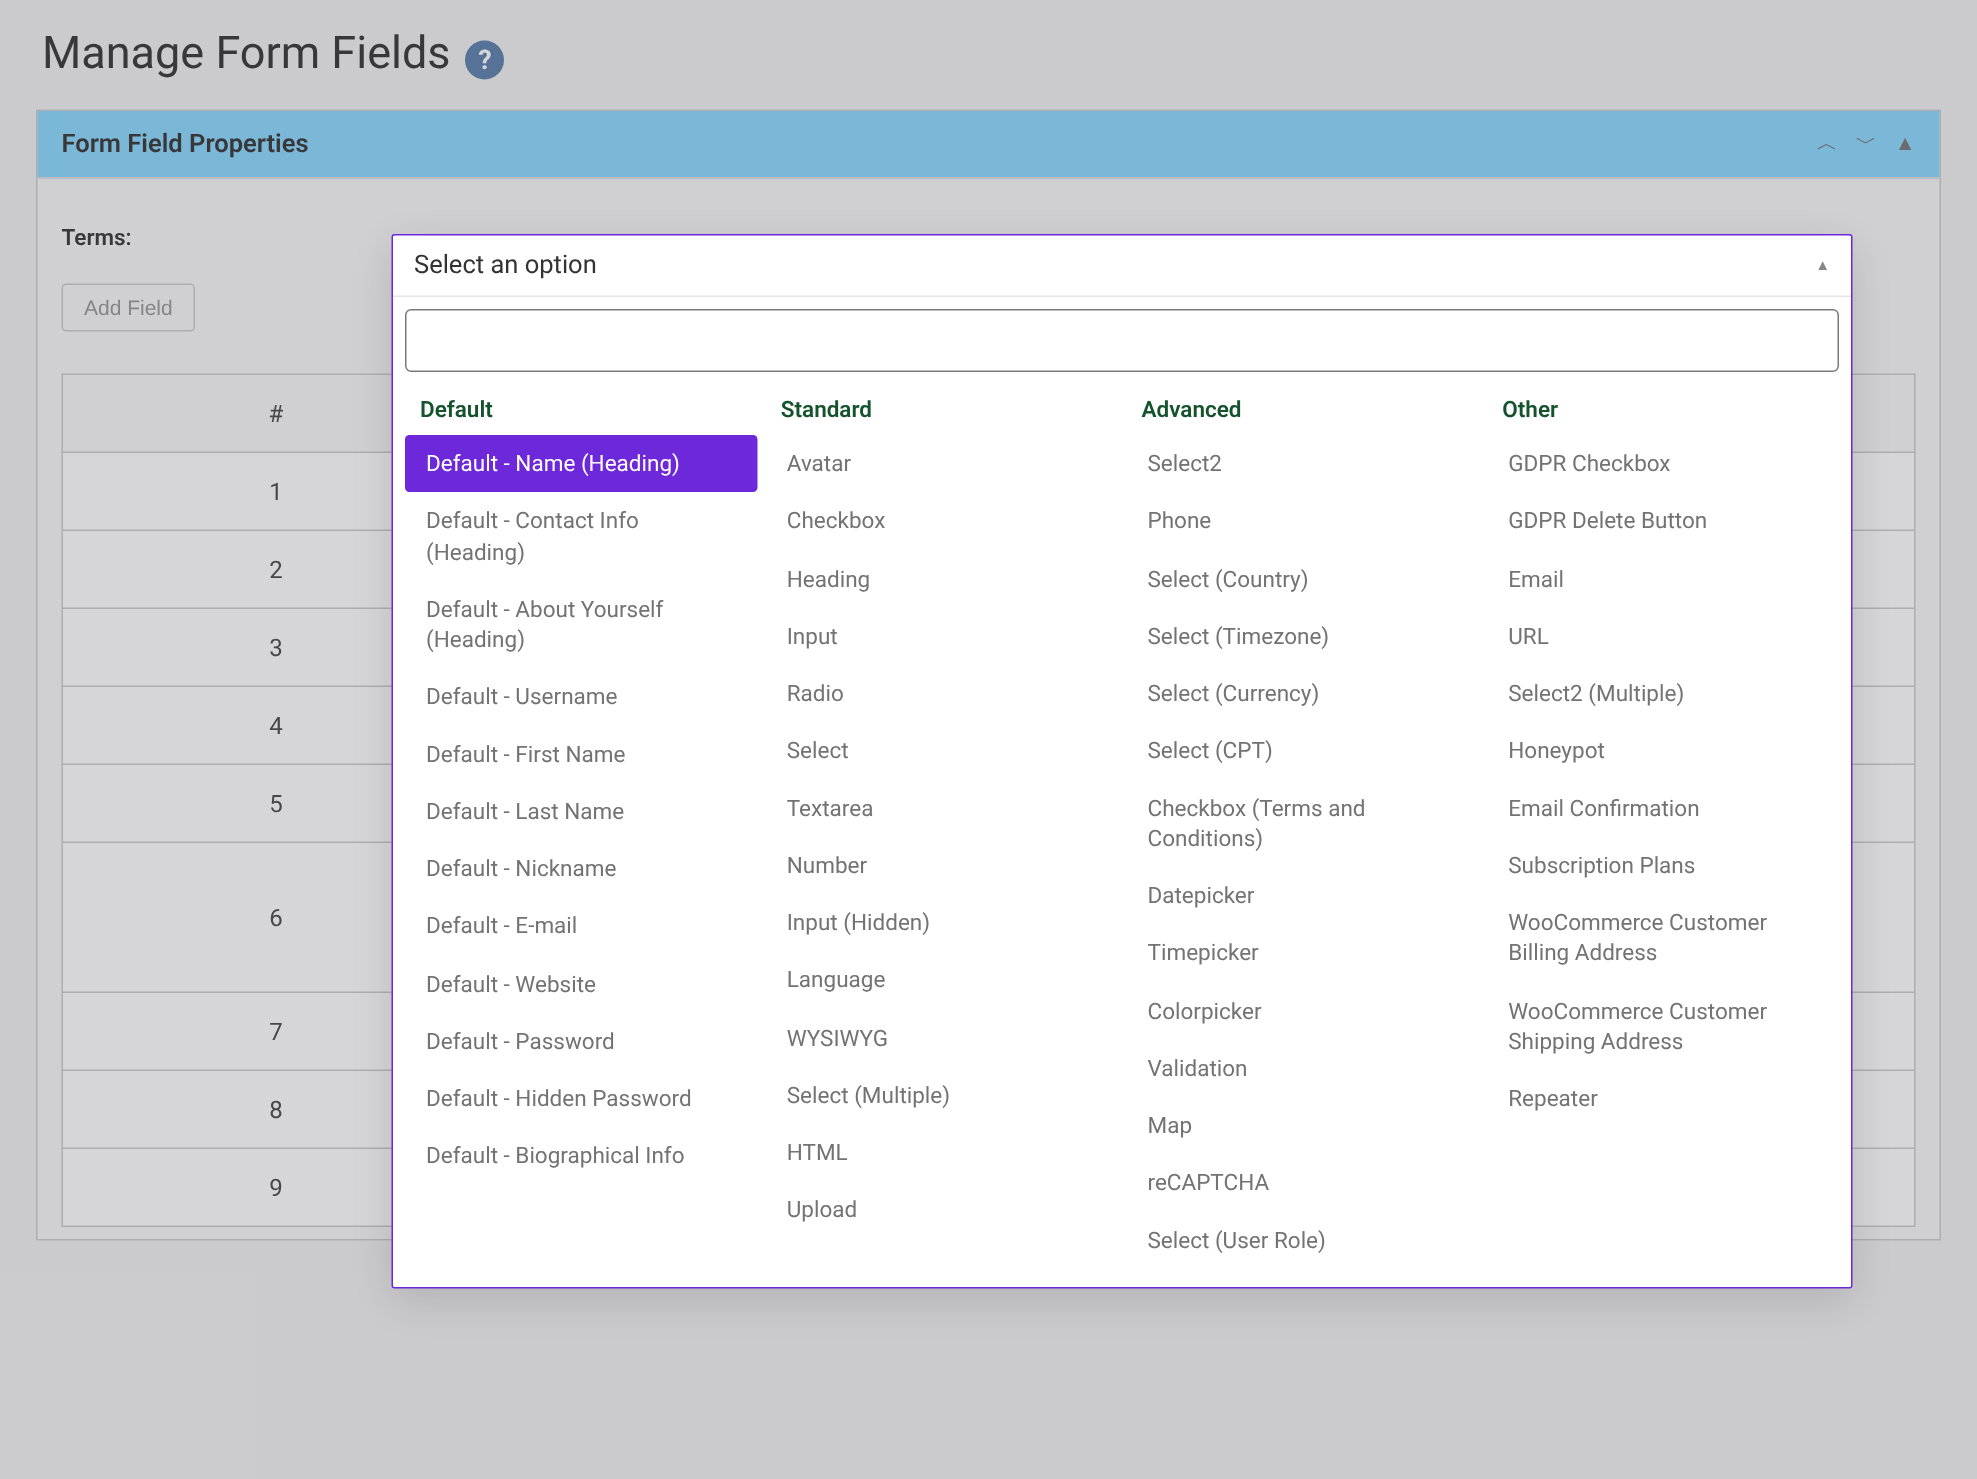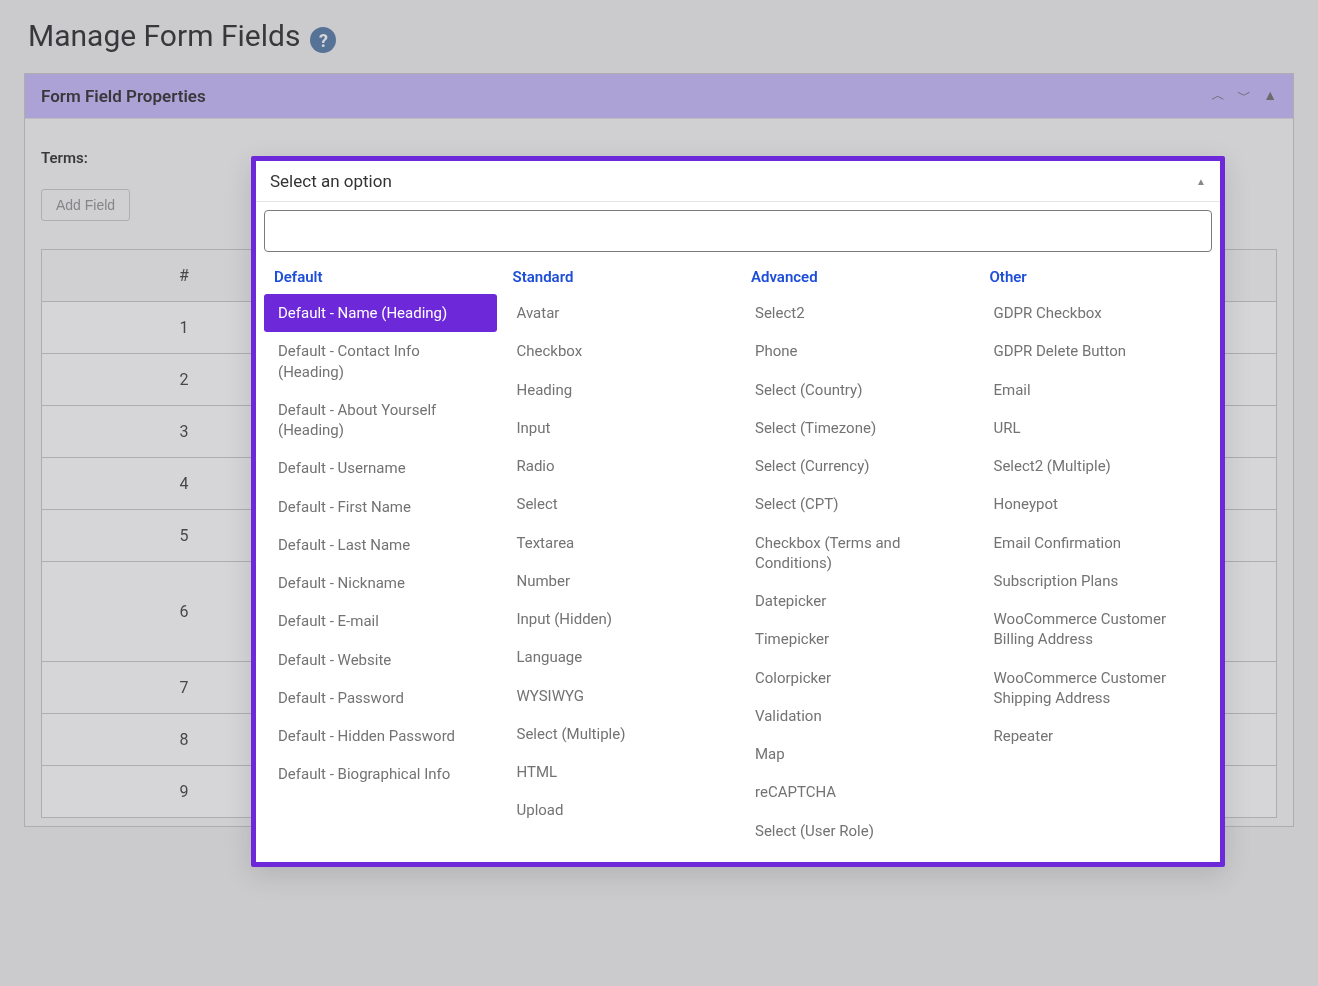--- a/index.html
+++ b/index.html
@@ -40,21 +40,21 @@
       margin: 0 24px;
       border: 1px solid #c6c6c8;
       background: #f6f7f7;
     }
     .panel-header {
       display: flex;
       align-items: center;
       justify-content: space-between;
       padding: 12px 16px;
       border-bottom: 1px solid #dcdcde;
-      background: #c4b5fd;
+      background: #7dd3fc;
     }
     .panel-title {
       font-size: 17px;
       font-weight: 600;
       color: #1d1d1f;
     }
     .panel-controls { display: flex; gap: 12px; }
     .panel-controls span { color: #666; font-size: 14px; }
 
     .field-row {
@@ -108,24 +108,24 @@
       position: absolute;
       inset: 0;
       background: rgba(120,120,125,0.30);
       pointer-events: none;
     }
 
     
     .select-panel {
       position: absolute;
       top: 156px;
-      left: 251px;
+      left: 261px;
       width: 974px;
       background: #fff;
-      border: 5px solid #6d28d9;
+      border: 1px solid #6d28d9;
       border-radius: 2px;
       box-shadow: 0 8px 28px rgba(0,0,0,0.12);
       font-size: 15px;
       padding-bottom: 8px;
     }
     .select-header {
       display: flex;
       align-items: center;
       justify-content: space-between;
       padding: 10px 14px;
@@ -146,21 +146,21 @@
     }
 
     .groups {
       display: grid;
       grid-template-columns: repeat(4, 1fr);
       gap: 4px 6px;
       padding: 0 8px 4px;
     }
     .group-title {
       font-weight: 600;
-      color: #1d4ed8;
+      color: #14532d;
       padding: 6px 10px 8px;
       font-size: 15px;
     }
     .option {
       padding: 9px 14px;
       border-radius: 3px;
       color: #737373;
       cursor: pointer;
       line-height: 1.35;
     }

